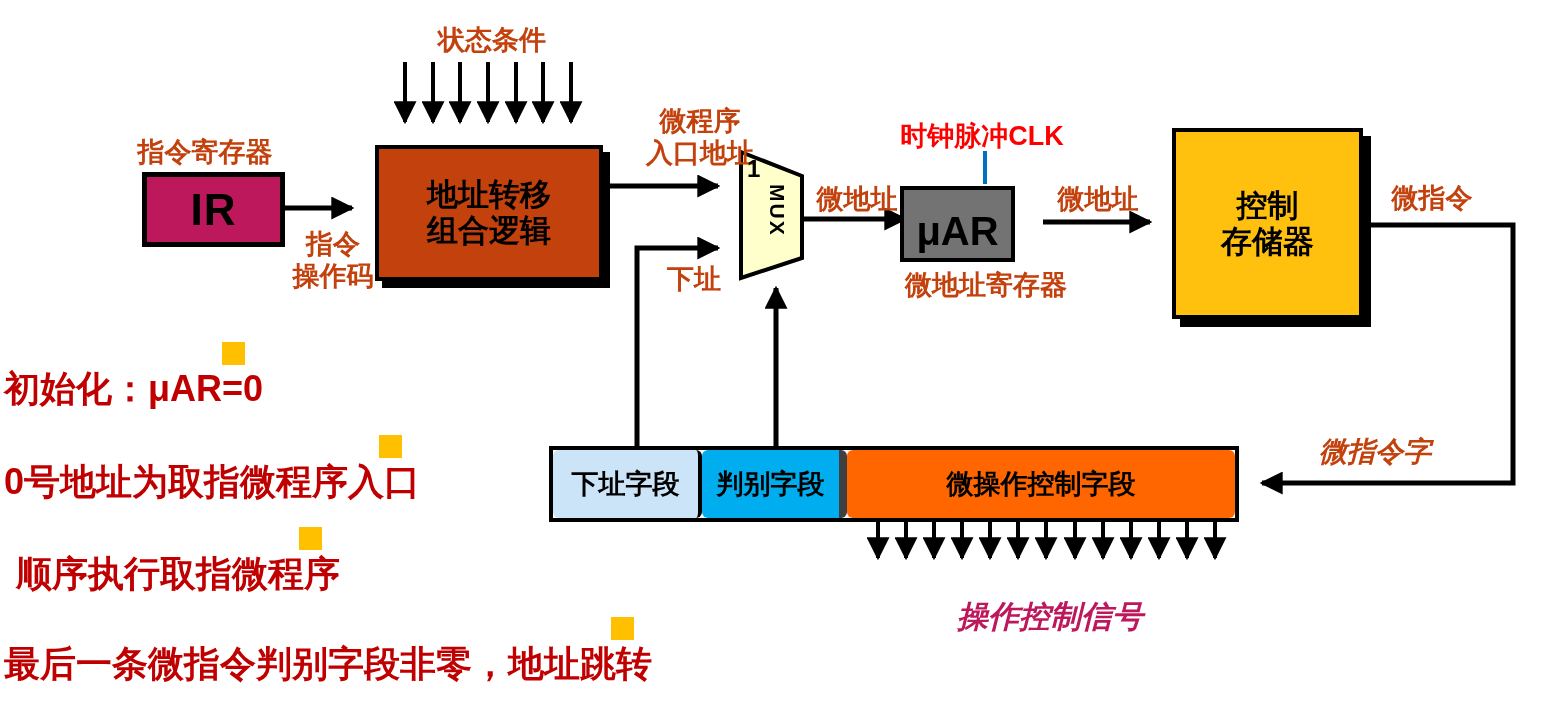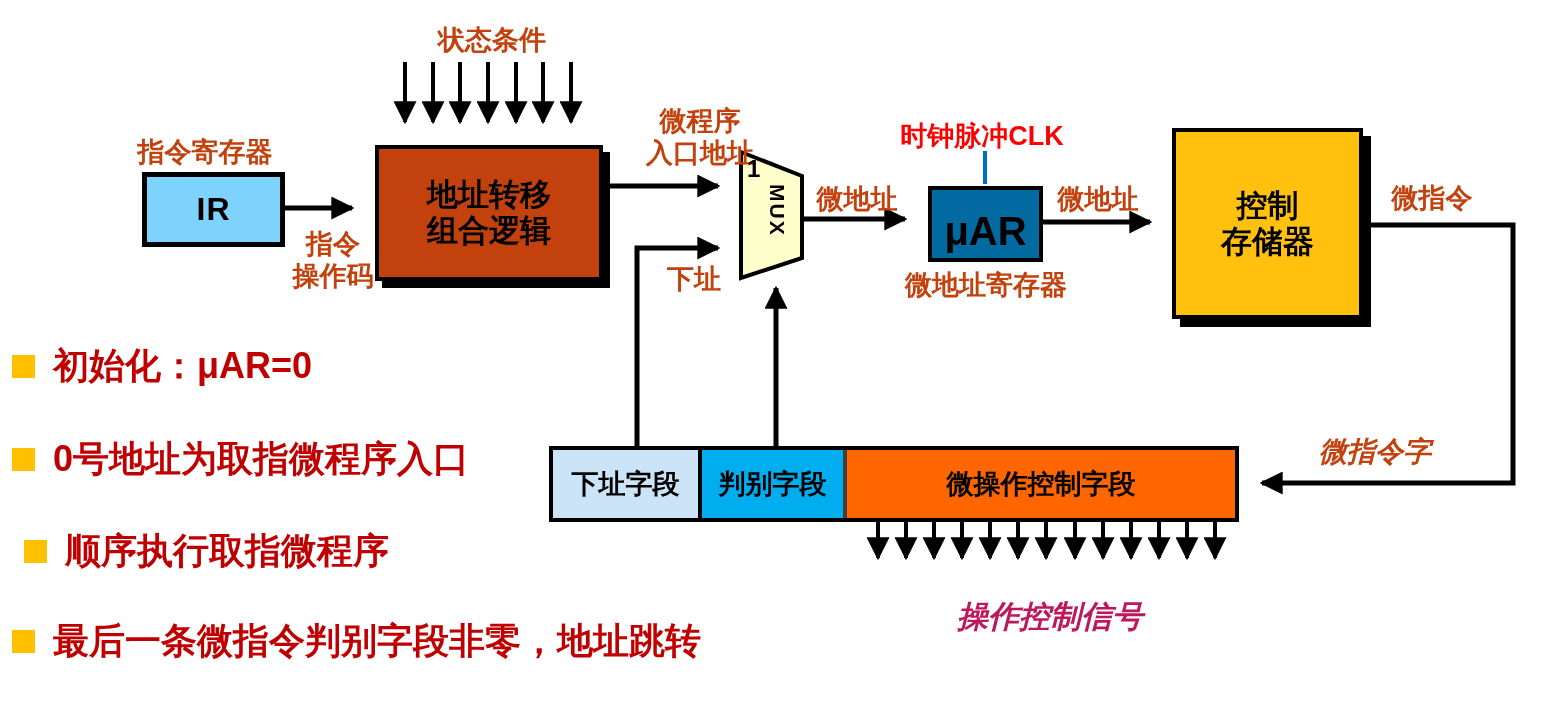--- a/index.html
+++ b/index.html
@@ -34,75 +34,76 @@
     flex-direction: column;
     align-items: center;
     justify-content: center;
     border: 4px solid #000;
     font-weight: bold;
     color: #000;
     text-align: center;
   }
   .ir-box {
     left: 142px; top: 172px; width: 143px; height: 75px;
-    background: #7dd3fc; border-width: 5px;
-    font-size: 32px; letter-spacing: 1px;
+    background: #be185d; border-width: 5px;
+    font-size: 44px; letter-spacing: 1px;
   }
   .logic-box {
     left: 375px; top: 145px; width: 228px; height: 136px;
     background: #c2410c;
     box-shadow: 7px 7px 0 #000;
     font-size: 31px; line-height: 1.15;
   }
   .uar-box {
-    left: 928px; top: 186px; width: 115px; height: 76px;
-    background: #0369a1;
+    left: 900px; top: 186px; width: 115px; height: 76px;
+    background: #737373;
     font-size: 40px;
   }
   .crom-box {
     left: 1172px; top: 128px; width: 191px; height: 191px;
     background: #FFC10D;
     box-shadow: 8px 8px 0 #000;
     font-size: 31px; line-height: 1.15;
   }
   .bar {
     position: absolute;
     left: 549px; top: 446px; width: 690px; height: 76px;
     display: flex;
     border: 4px solid #000;
   }
   .bar .seg {
     display: flex; align-items: center; justify-content: center;
-    font-weight: bold; font-size: 27px; color: #000;
+    font-weight: bold; font-size: 27px; color: #000; border-radius: 6px;
   }
   .seg-next  { width: 149px; background: #CCE4F7; border-right: 4px solid #000; }
-  .seg-judge { width: 145px; background: #00ADEE; border-right: 4px solid #404040; }
+  .seg-judge { width: 145px; background: #00ADEE; border-right: 8px solid #404040; }
   .seg-ops   { flex: 1;      background: #FF6600; }
   .mux-one {
     position: absolute; left: 747px; top: 155px;
     font-weight: bold; font-size: 24px; color: #000;
   }
   .mux-word {
     position: absolute; left: 765px; top: 184px;
     writing-mode: vertical-rl; text-orientation: mixed;
     font-weight: bold; font-size: 21px; color: #000; letter-spacing: 2px;
   }
   .clk { color: #FF0000; }
   .signals { color: #be185d; font-size: 31px; font-style: italic; }
   .microword { font-size: 28px; font-style: italic; }
   .notes {
     position: absolute; left: 0; top: 0; width: 100%;
   }
   .note-row {
     position: absolute;
-    left: 12px;
+    left: 4px;
     display: flex;
-    align-items: center;
+    align-items: flex-end;
     height: 48px;
     transform: translateY(-50%);
+    flex-direction: column;
   }
   .note-bullet {
     width: 23px; height: 23px;
     background: #FFC000;
     flex: 0 0 auto;
     margin-right: 18px;
   }
   .note-text {
     font-weight: bold;
     font-size: 36px;

